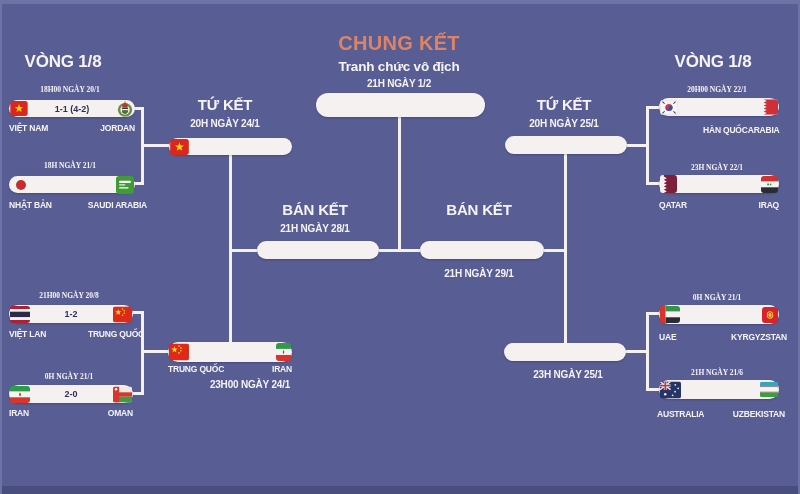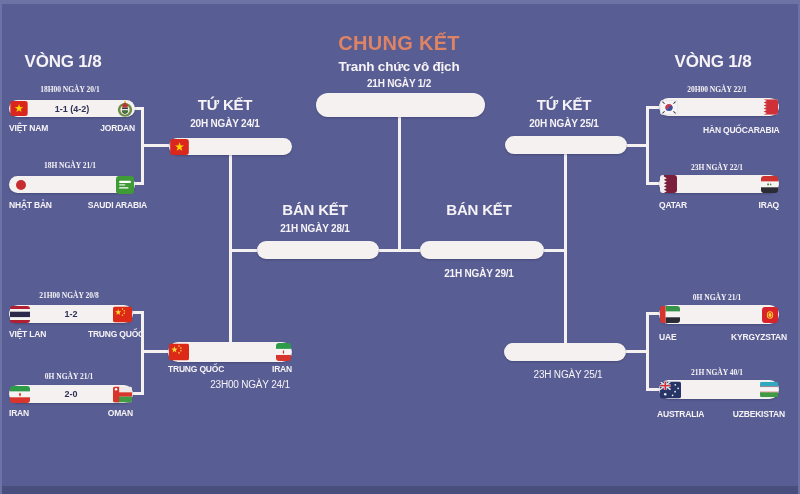--- a/index.html
+++ b/index.html
@@ -22,21 +22,21 @@
         display:flex;align-items:center;justify-content:space-between;padding:0 1px;
         box-shadow:0 1px 2px rgba(20,22,50,0.25);}
   .mscore{position:absolute;left:0;right:0;top:0;bottom:0;display:flex;align-items:center;justify-content:center;
           color:#2b3054;font-weight:bold;font-size:9px;}
   .mteams{position:absolute;left:0;right:0;display:flex;justify-content:space-between;
           color:#f6f3f6;font-weight:bold;font-size:8.5px;letter-spacing:-0.2px;white-space:nowrap;}
   .flag{display:inline-flex;flex-shrink:0;border-radius:3px;overflow:hidden;line-height:0;}
   .flag.emb{border-radius:0;overflow:visible;}
   .ln{position:absolute;background:#f6f1f1;}
   .box-plain{position:absolute;background:#f6f1f1;border-radius:10px;box-shadow:0 1px 2px rgba(20,22,50,0.25);}
-  .qflbl{position:absolute;color:#f6f3f6;font-weight:normal;white-space:nowrap;}
+  .qflbl{position:absolute;color:#f6f3f6;font-weight:bold;white-space:nowrap;}
 </style>
 </head>
 <body>
 
 <svg width="0" height="0" style="position:absolute" aria-hidden="true">
   <defs>
     <symbol id="sym-vn" viewBox="0 0 20 17">
       <rect width="20" height="17" fill="#d9271e"></rect>
       <polygon fill="#fed500" points="10,3.5 11.18,6.88 14.76,6.95 11.9,9.12 12.94,12.55 10,10.5 7.06,12.55 8.1,9.12 5.25,6.95 8.82,6.88"></polygon>
     </symbol>
@@ -362,21 +362,21 @@
           </svg>
         </span>
     </div>
     <div class="mteams" style="top:39px;right:-8px;">
       <span>UAE</span>
       <span>KYRGYZSTAN</span>
     </div>
   </div>
 
   <div class="match" style="left:657px;top:364px;width:120px;height:52px;">
-    <div class="mdate">21H NGÀY 40/1</div>
+    <div class="mdate">21H NGÀY 21/6</div>
     <div class="mbox" style="top:12px;height:19px;">
       <span class="flag" style="width:21px;height:18px;">
           <svg width="21" height="18" viewBox="0 0 22 18">
             <use href="#sym-au"></use>
           </svg>
         </span>
       <span class="flag" style="width:18px;height:17px;">
           <svg width="18" height="17" viewBox="0 0 20 17">
             <use href="#sym-uz"></use>
           </svg>

